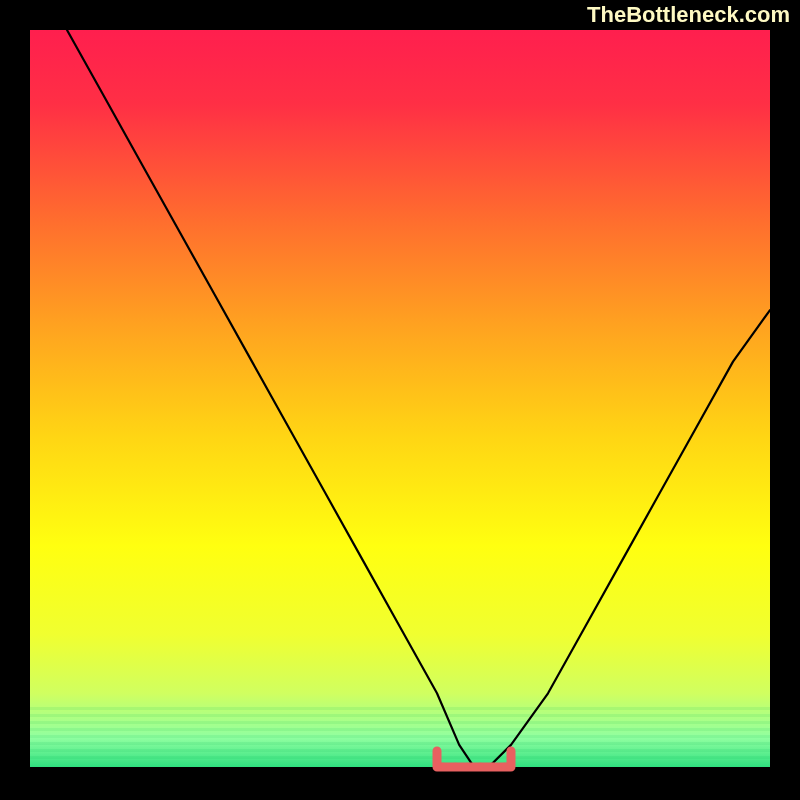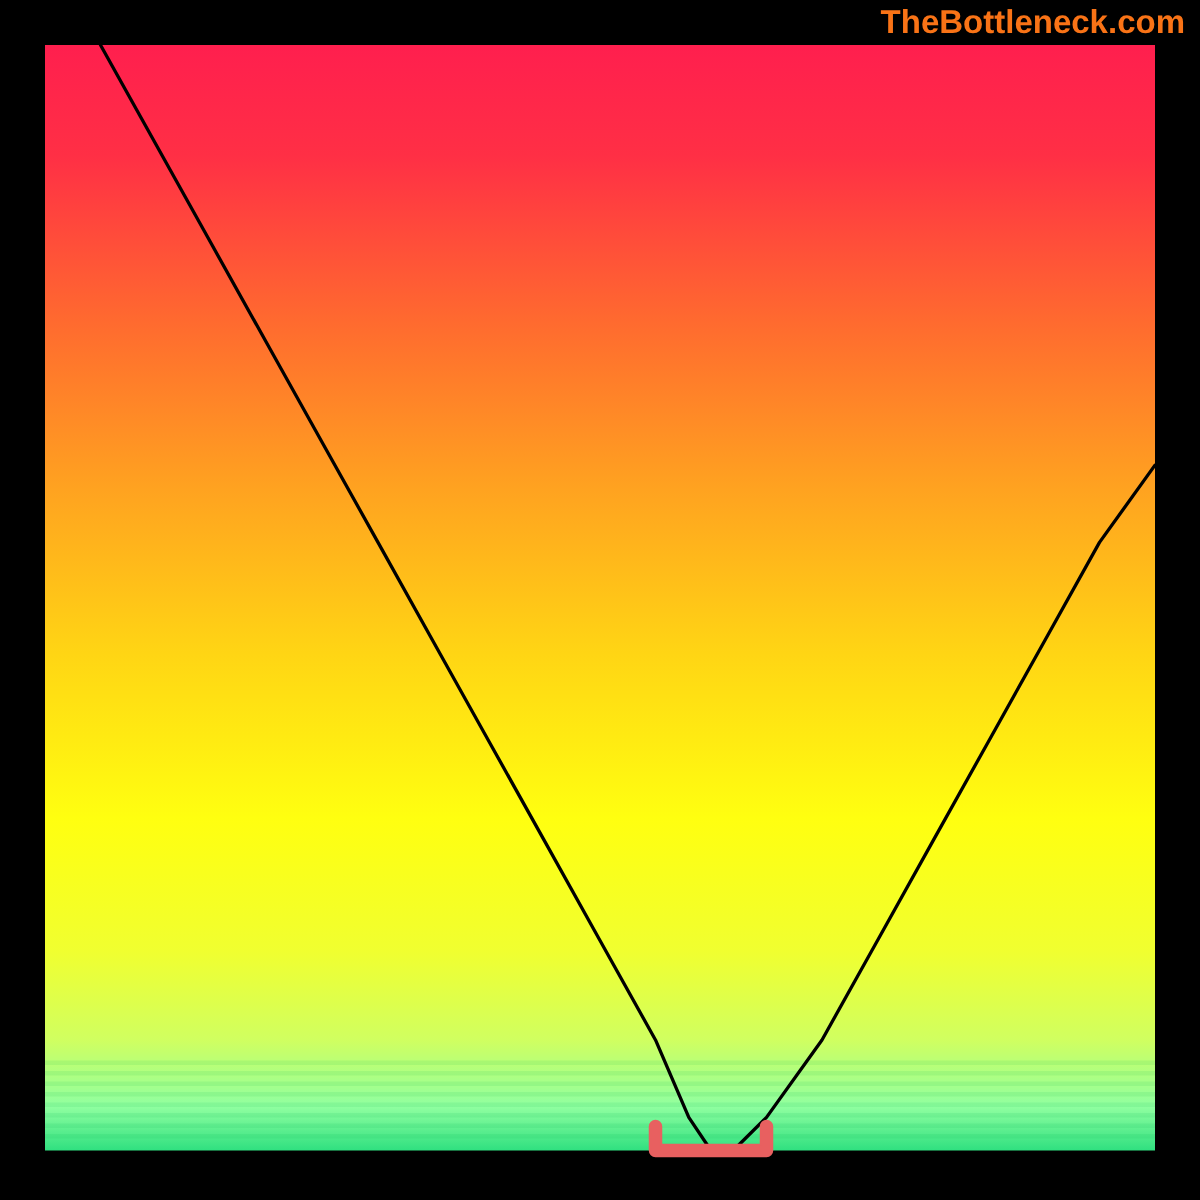--- a/index.html
+++ b/index.html
@@ -14,21 +14,21 @@
   .container {
     position: relative;
     width: 800px;
     height: 800px;
     background: #000000;
   }
   .watermark {
     position: absolute;
     top: 2px;
     right: 10px;
-    color: #f97316;
+    color: #fef9c3;
     font-size: 22px;
     font-weight: bold;
     z-index: 10;
   }
   svg {
     position: absolute;
     top: 0;
     left: 0;
   }
 </style>

